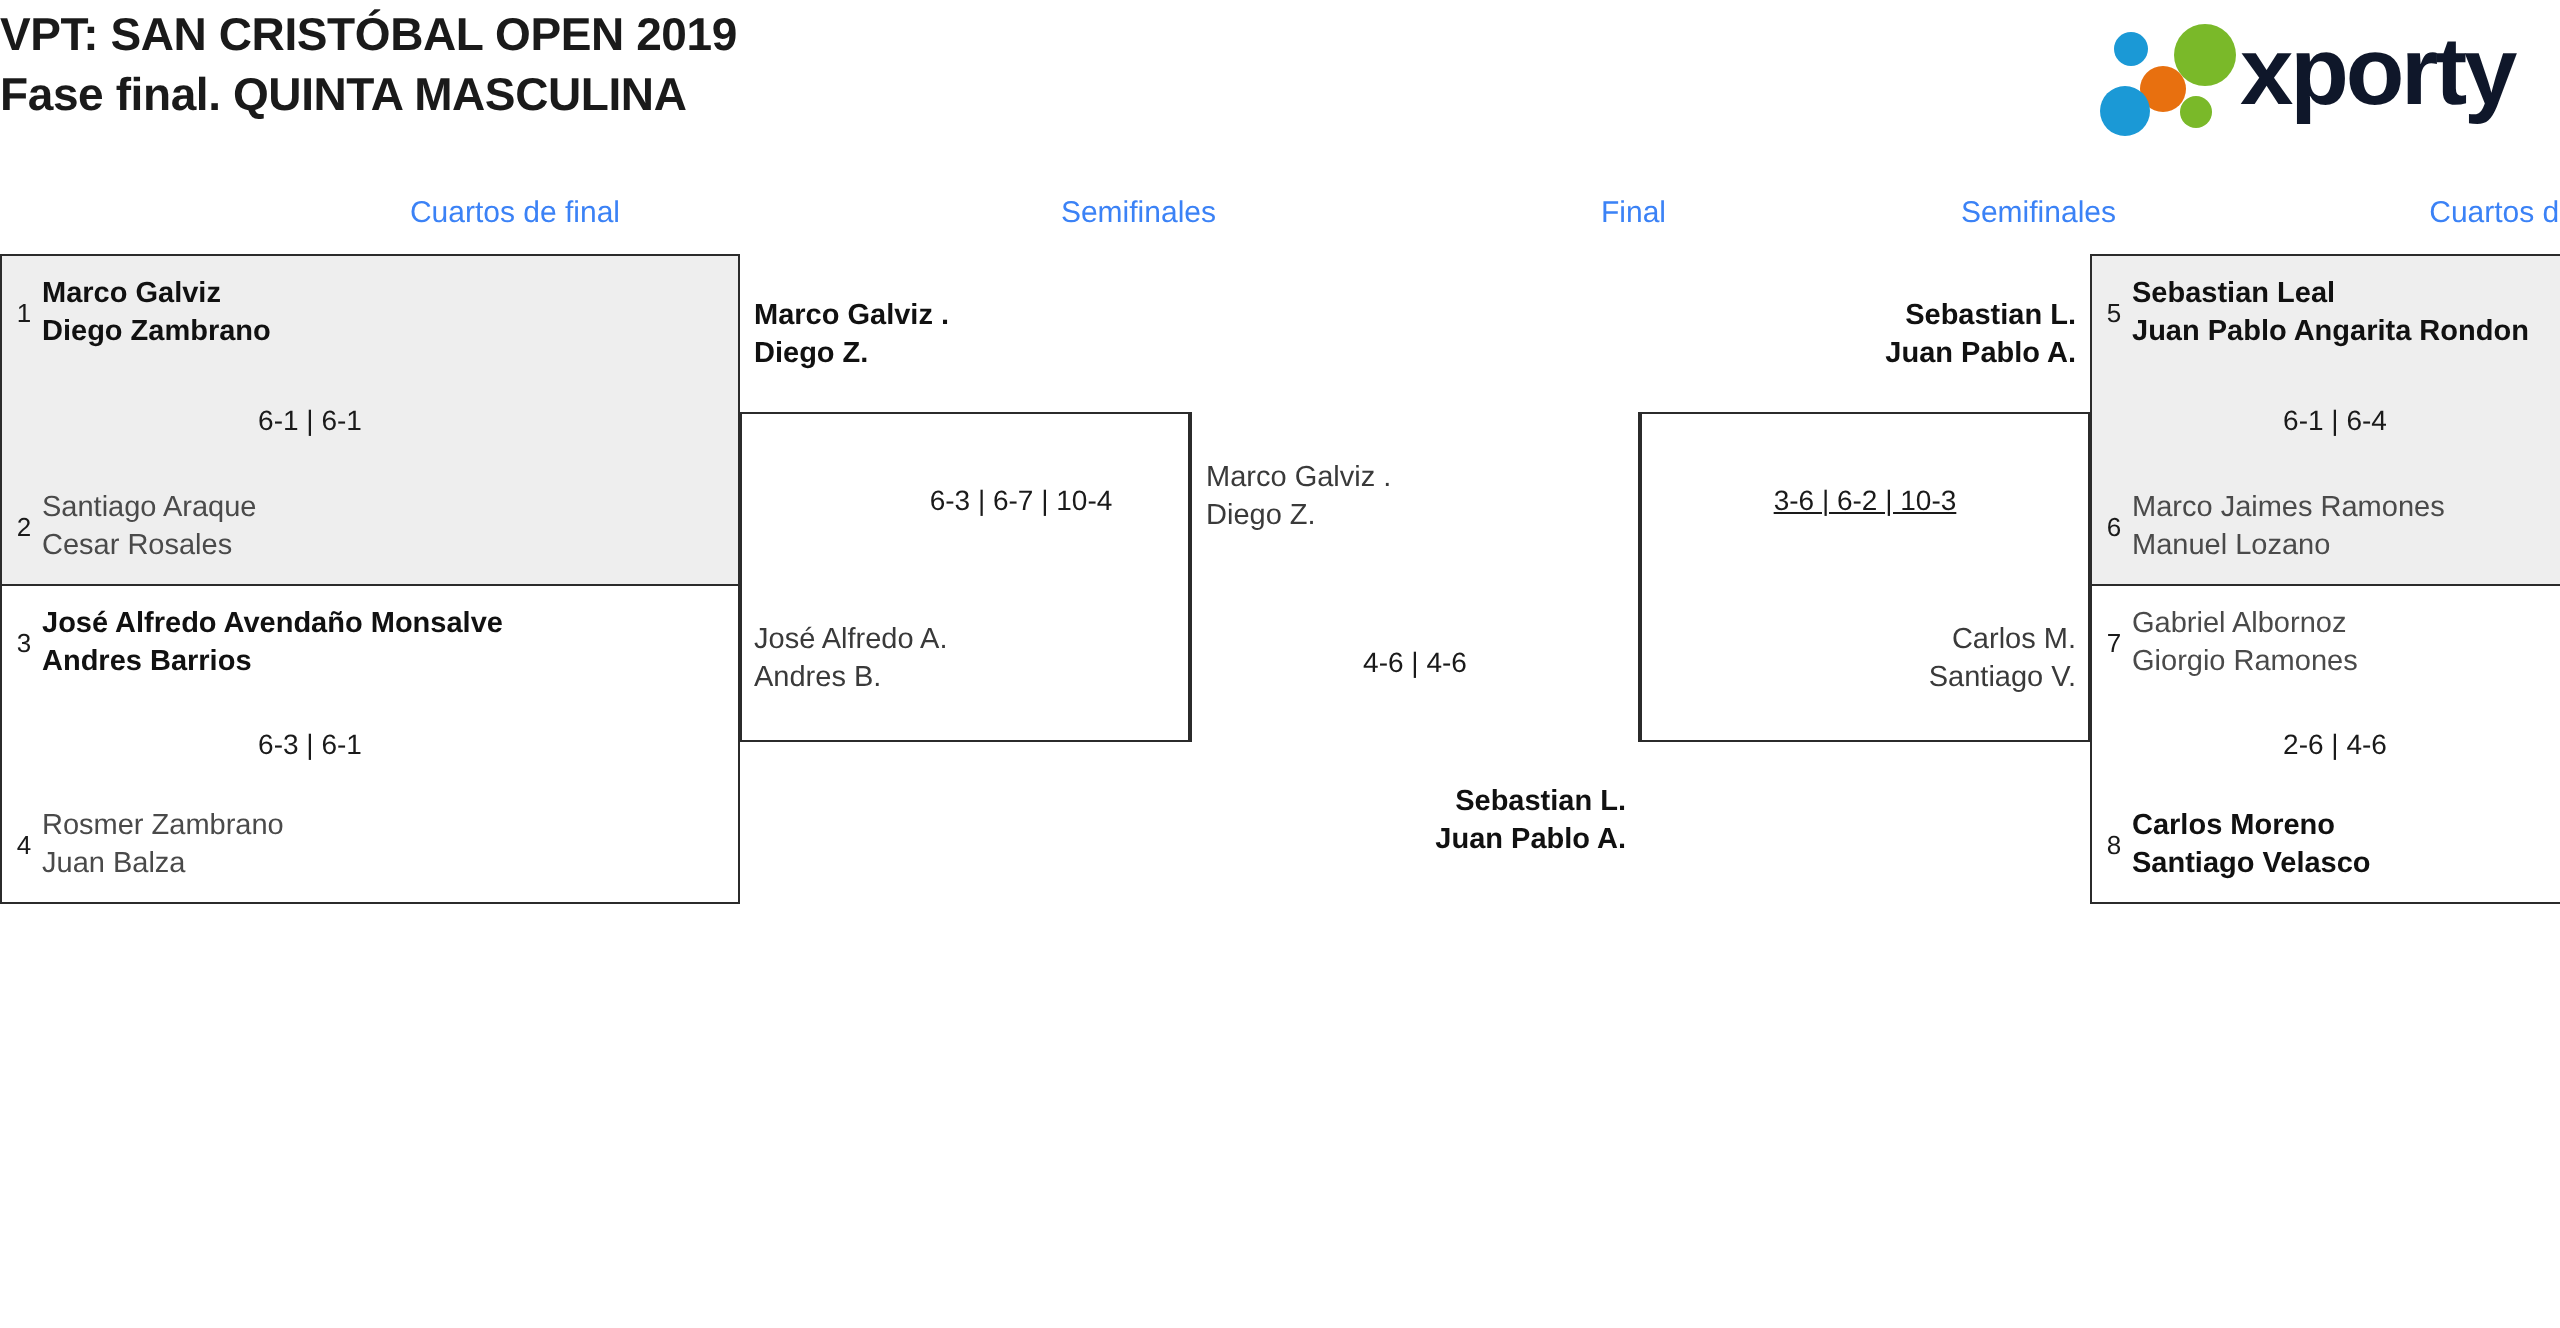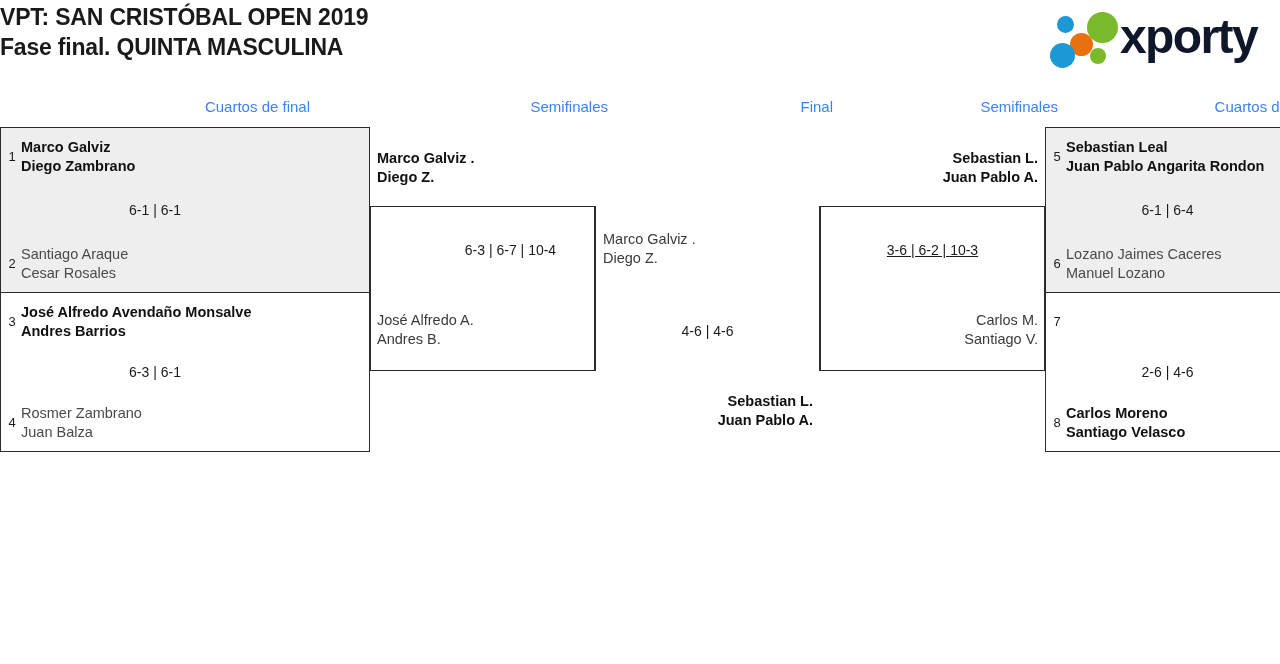--- a/index.html
+++ b/index.html
@@ -273,29 +273,33 @@
     <span class="seed">5</span>
     <span class="names">
       <span>Sebastian Leal</span>
       <span>Juan Pablo Angarita Rondon</span>
     </span>
   </div>
   <div class="score center-right">6-1 | 6-4</div>
   <div class="team right-side bottom loser">
     <span class="seed">6</span>
     <span class="names">
-      <span>Lozano Jaimes Caceres</span>
+      <span>Marco Jaimes Ramones</span>
       <span>Manuel Lozano</span>
     </span>
   </div>
 </div>
 
 <div class="match-box plain" id="qf-r2">
   <div class="team right-side top loser">
     <span class="seed">7</span>
+    <span class="names">
+      <span>Gabriel Albornoz</span>
+      <span>Giorgio Ramones</span>
+    </span>
   </div>
   <div class="score center-right">2-6 | 4-6</div>
   <div class="team right-side bottom winner">
     <span class="seed">8</span>
     <span class="names">
       <span>Carlos Moreno</span>
       <span>Santiago Velasco</span>
     </span>
   </div>
 </div>

